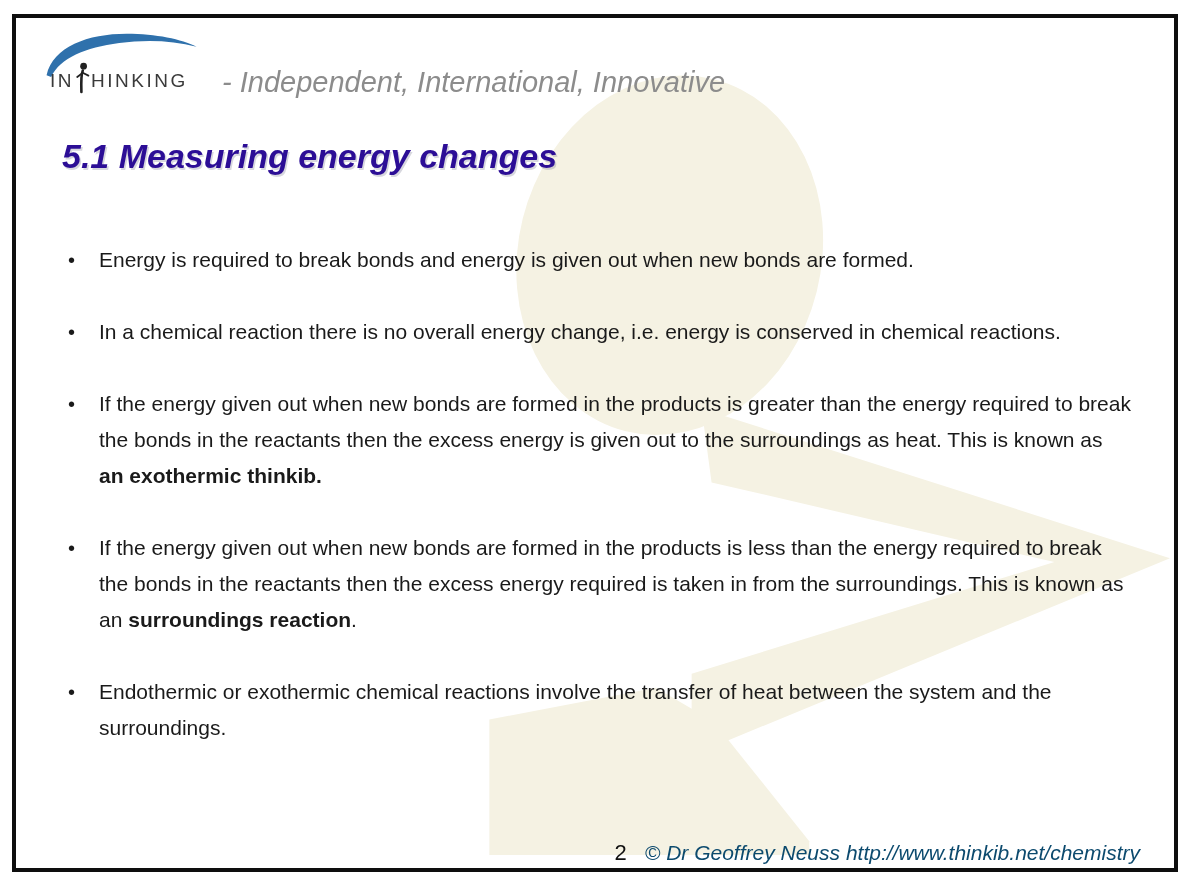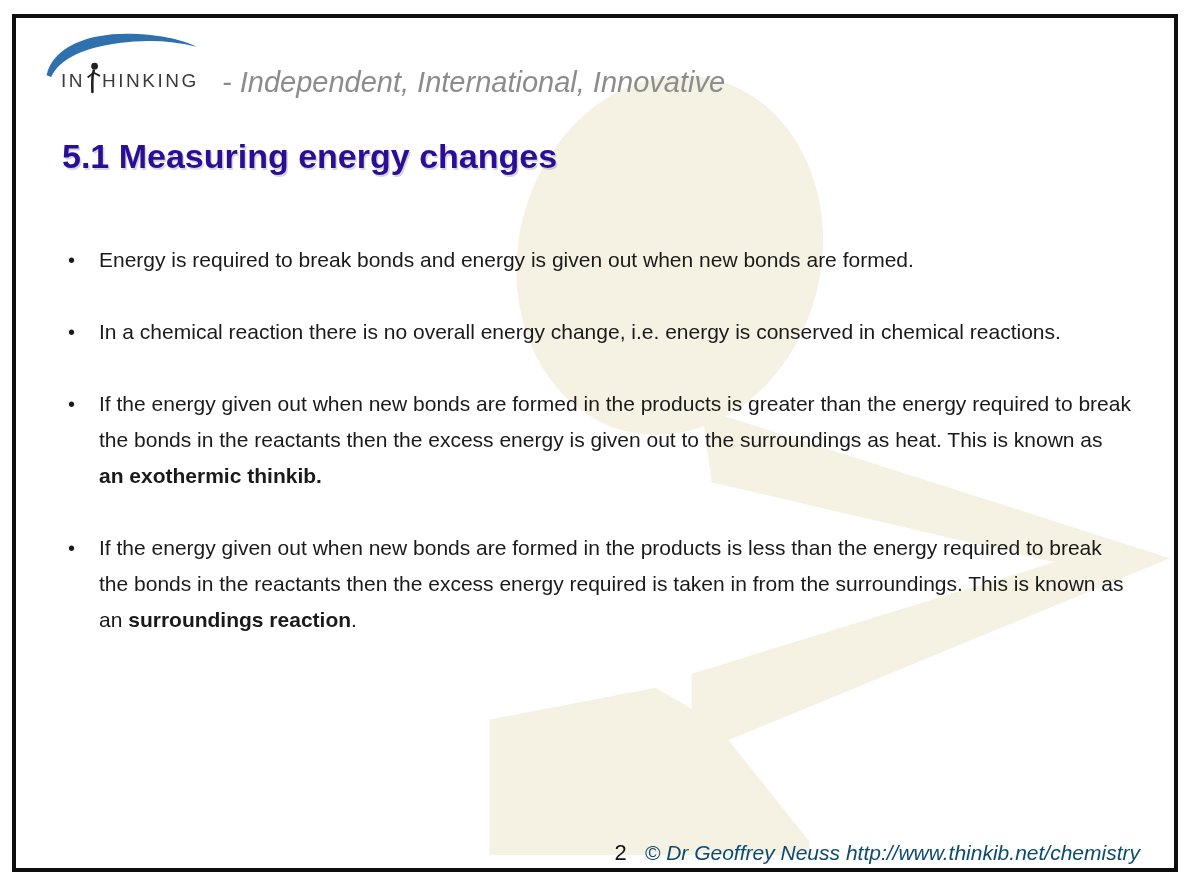--- a/index.html
+++ b/index.html
@@ -31,37 +31,38 @@
   }
   .content { position: relative; z-index: 1; width: 100%; height: 100%; }
 
   
   .logo-block { position: absolute; left: 20px; top: 8px; height: 66px; }
   .swoosh { position: absolute; left: 2px; top: 6px; width: 168px; height: 46px; }
   .brand {
     position: absolute; left: 14px; top: 36px;
     font-size: 19px; letter-spacing: 2.5px;
     color: #3A3A3A; white-space: nowrap;
-    display: flex; align-items: flex-end; margin-left: 11px;
+    display: flex; align-items: flex-end;
   }
   .person-icon { width: 15px; height: 32px; margin: 0 1px -2px 1px; }
   .tagline {
     position: absolute; left: 186px; top: 40px;
     font-style: italic; font-size: 29px;
     color: var(--muted-gray);
     white-space: nowrap;
   }
 
   
   .title {
     position: absolute; left: 46px; top: 96px;
     font-size: 34px; font-weight: 700;
     color: var(--title-color);
     text-shadow: 1.5px 1.5px 0 rgba(140,140,160,0.35);
     letter-spacing: 0px;
+    font-style: italic;
   }
   .subtitle {
     position: absolute; left: 46px; top: 166px;
     font-size: 21px; font-weight: 700;
     color: #111;
   }
 
   
   .bullets {
     position: absolute; left: 50px; top: 224px;
@@ -127,20 +128,21 @@
       <span class="tagline">- Independent, International, Innovative</span>
     </div>
 
     <h1 class="title">5.1 Measuring energy changes</h1>
 
     <ul class="bullets">
         <li><span>Energy is required to break bonds and energy is given out when new bonds are formed.</span></li>
         <li><span>In a chemical reaction there is no overall energy change, i.e. energy is conserved in chemical reactions.</span></li>
         <li><span>If the energy given out when new bonds are formed in the products is greater than the energy required to break the bonds in the reactants then the excess energy is given out to the surroundings as heat. This is known as </span><span class="bold">an exothermic thinkib.</span></li>
         <li><span>If the energy given out when new bonds are formed in the products is less than the energy required to break the bonds in the reactants then the excess energy required is taken in from the surroundings. This is known as an </span><span class="bold">surroundings reaction</span><span>.</span></li>
+        <li><span>Endothermic or exothermic chemical reactions involve the transfer of heat between the system and the surroundings.</span></li>
       </ul>
 
     <div class="footer">
       <span class="page-num">2</span>
       <span class="credit">© Dr Geoffrey Neuss http://www.thinkib.net/chemistry</span>
     </div>
 
   </div>
 </div>
 

